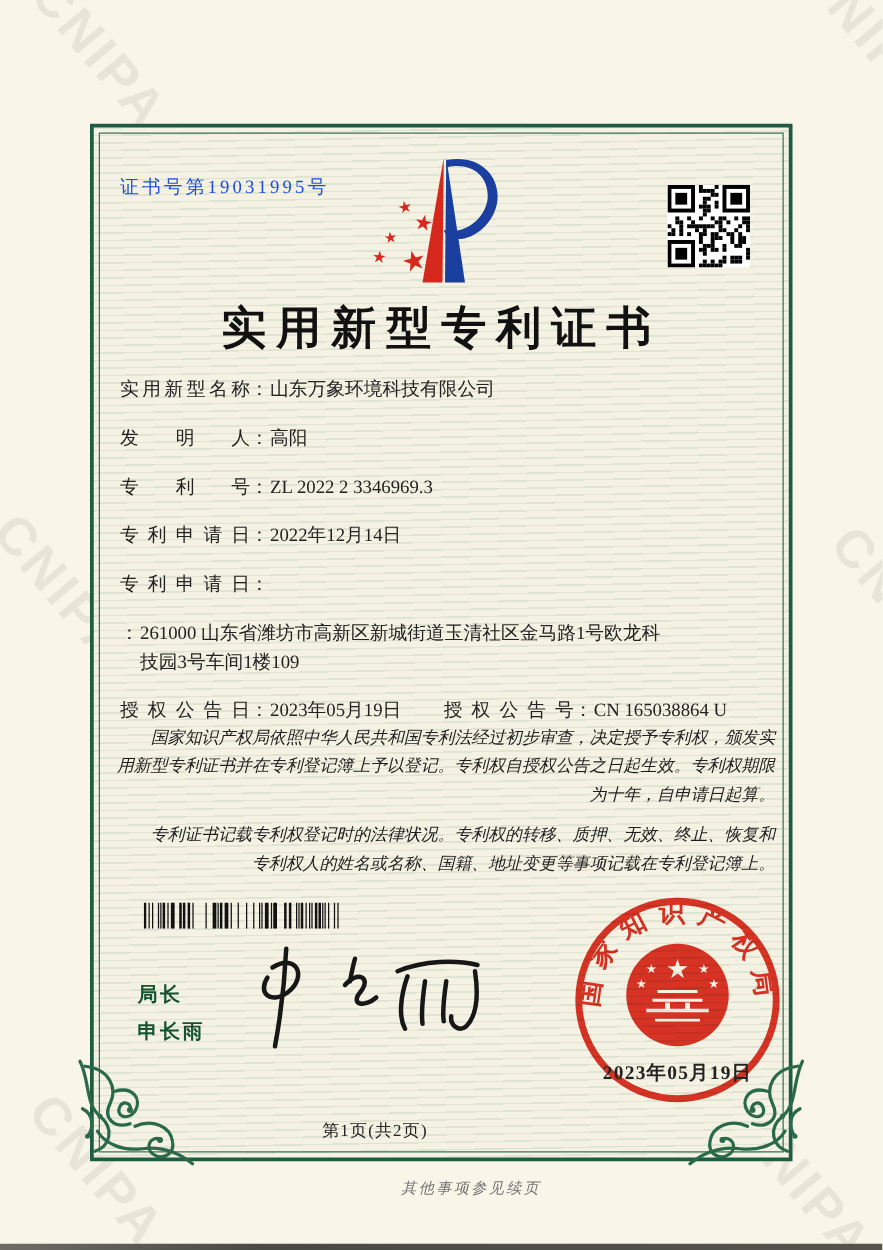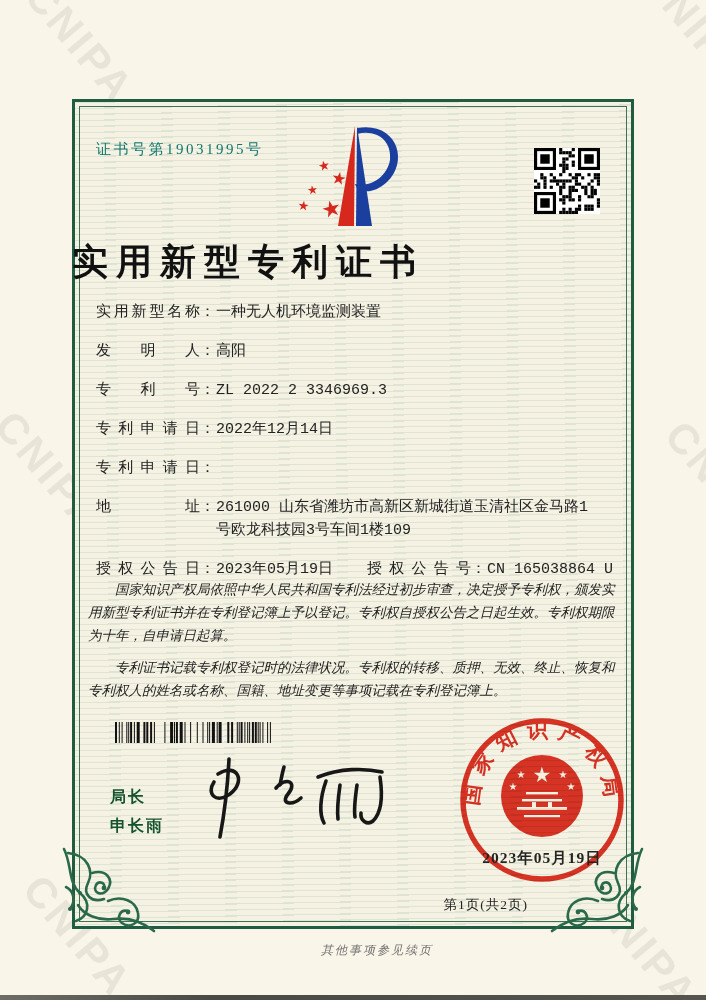--- a/index.html
+++ b/index.html
@@ -15,45 +15,45 @@
   
   .frame{position:absolute;left:72px;top:99px;width:562px;height:830px;
          border:3px solid #1f5c41;box-sizing:border-box;
          background:
            repeating-linear-gradient(179deg, rgba(104,156,126,0.16) 0 1.2px, rgba(104,156,126,0) 1.2px 6px),
            #f5f2e3;}
   .frame-inner{position:absolute;inset:4px;border:1px solid rgba(31,92,65,0.85);}
   .flourish{position:absolute;width:100px;height:92px;}
   .flourish.bl{left:58px;top:843px;}
   .flourish.br{left:548px;top:843px;transform:scaleX(-1);}
-  .cert-no{position:absolute;left:96px;top:140px;font-size:15px;color:#0f766e;
+  .cert-no{position:absolute;left:96px;top:140px;font-size:15px;color:#1d4ed8;
            letter-spacing:2.5px;}
   .logo{position:absolute;left:286px;top:118px;width:140px;height:116px;}
   .qr{position:absolute;left:534px;top:148px;width:66px;height:66px;background:#fff;}
-  .title{position:absolute;left:72px;top:238px;width:562px;
+  .title{position:absolute;left:72px;top:238px;width:562px;text-align:center;
          font-size:36px;font-weight:bold;color:#111;letter-spacing:8px;}
   .fields{position:absolute;left:96px;top:301px;width:500px;font-size:15px;color:#222;}
-  .frow{line-height:23px;margin-bottom:16px;display:flex;font-family:Liberation Mono, monospace;}
+  .frow{line-height:23px;margin-bottom:16px;display:flex;}
   .lbl{display:inline-block;width:104px;text-align:justify;text-align-last:justify;
        flex:0 0 104px;}
   .colon{flex:0 0 16px;}
   .val{flex:1;max-width:430px;}
   .frow.grant .val{max-width:none;flex:0 0 auto;margin-right:34px;}
   .frow.grant .lbl2{display:inline-block;width:104px;text-align:justify;
        text-align-last:justify;flex:0 0 104px;}
   .body-text{position:absolute;left:88px;top:578px;width:532px;
              font-size:13.5px;line-height:23px;color:#1d1d1d;font-style:italic;}
-  .body-text p{margin:0 0 9px 0;text-indent:2em;}
+  .body-text p{margin:0 0 9px 0;text-indent:2em;text-align:right;}
   .barcode{position:absolute;left:115px;top:722px;width:170px;height:21px;}
   .sign-titles{position:absolute;left:110px;top:782px;font-size:16px;color:#14532d;
                line-height:29px;font-weight:700;letter-spacing:2px;}
   .signature{position:absolute;left:180px;top:752px;width:215px;height:95px;}
   .seal{position:absolute;left:452px;top:714px;width:180px;height:172px;
         mix-blend-mode:multiply;opacity:.93;}
-  .page-num{position:absolute;left:72px;top:896px;width:456px;text-align:right;
+  .page-num{position:absolute;left:72px;top:896px;width:456px;text-align:center;
             font-size:13.5px;color:#222;letter-spacing:1px;}
   .footer-note{position:absolute;left:0;top:942px;width:706px;text-align:center;
                font-size:12px;color:#737373;font-style:italic;letter-spacing:2px;margin-left:24px;}
   .scan-edge{position:absolute;left:0;top:995px;width:706px;height:5px;
              background:linear-gradient(90deg,#6d6d66,#4a4a45 30%,#55554e);}
 </style>
 </head>
 <body>
 
 <div class="page">
@@ -243,21 +243,21 @@
         <rect x="3.142857142857143" y="47.14285714285714" width="15.714285714285714" height="15.714285714285714" fill="#fff"></rect>
         <rect x="6.285714285714286" y="50.285714285714285" width="9.428571428571429" height="9.428571428571429" fill="#000"></rect>
       </svg></div>
 
   <div class="title">实用新型专利证书</div>
 
   <div class="fields">
     <div class="frow">
       <span class="lbl">实用新型名称</span>
         <span class="colon">：</span>
-        <span class="val">一种无人机环境监测装置</span>
+        <span class="val">山东万象环境科技有限公司</span>
     </div>
     <div class="frow">
       <span class="lbl">发明人</span>
         <span class="colon">：</span>
         <span class="val">高阳</span>
     </div>
     <div class="frow">
       <span class="lbl">专利号</span>
         <span class="colon">：</span>
         <span class="val">ZL 2022 2 3346969.3</span>
@@ -265,21 +265,20 @@
     <div class="frow">
       <span class="lbl">专利申请日</span>
         <span class="colon">：</span>
         <span class="val">2022年12月14日</span>
     </div>
     <div class="frow">
       <span class="lbl">专利申请日</span>
         <span class="colon">：</span>
     </div>
     <div class="frow">
-      <span class="lbl">地址</span>
         <span class="colon">：</span>
         <span class="val">261000 山东省潍坊市高新区新城街道玉清社区金马路1号欧龙科技园3号车间1楼109</span>
     </div>
     <div class="frow grant">
       <span class="lbl">授权公告日</span>
         <span class="colon">：</span>
         <span class="val">2023年05月19日</span>
       <span class="lbl2">授权公告号</span>
         <span class="colon">：</span>
         <span class="val">CN 165038864 U</span>

